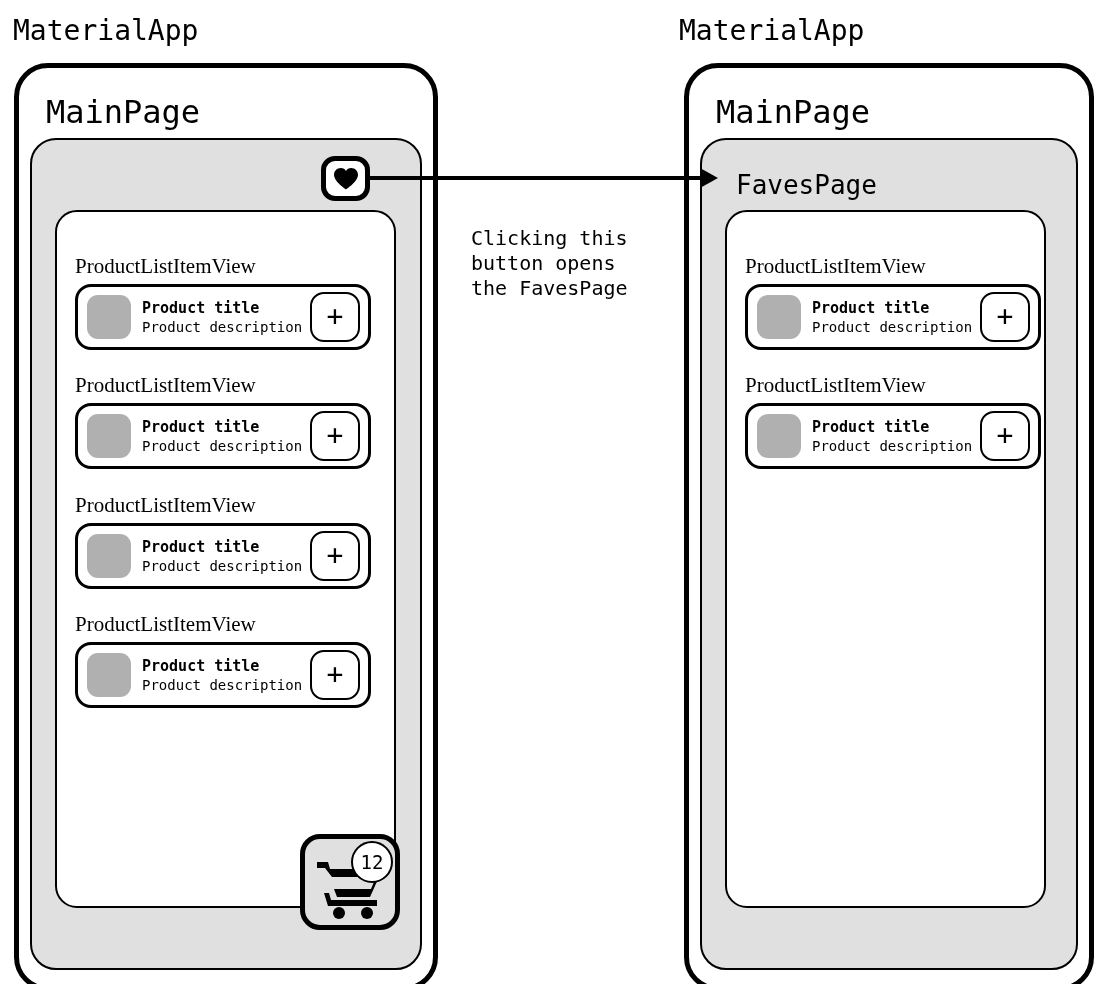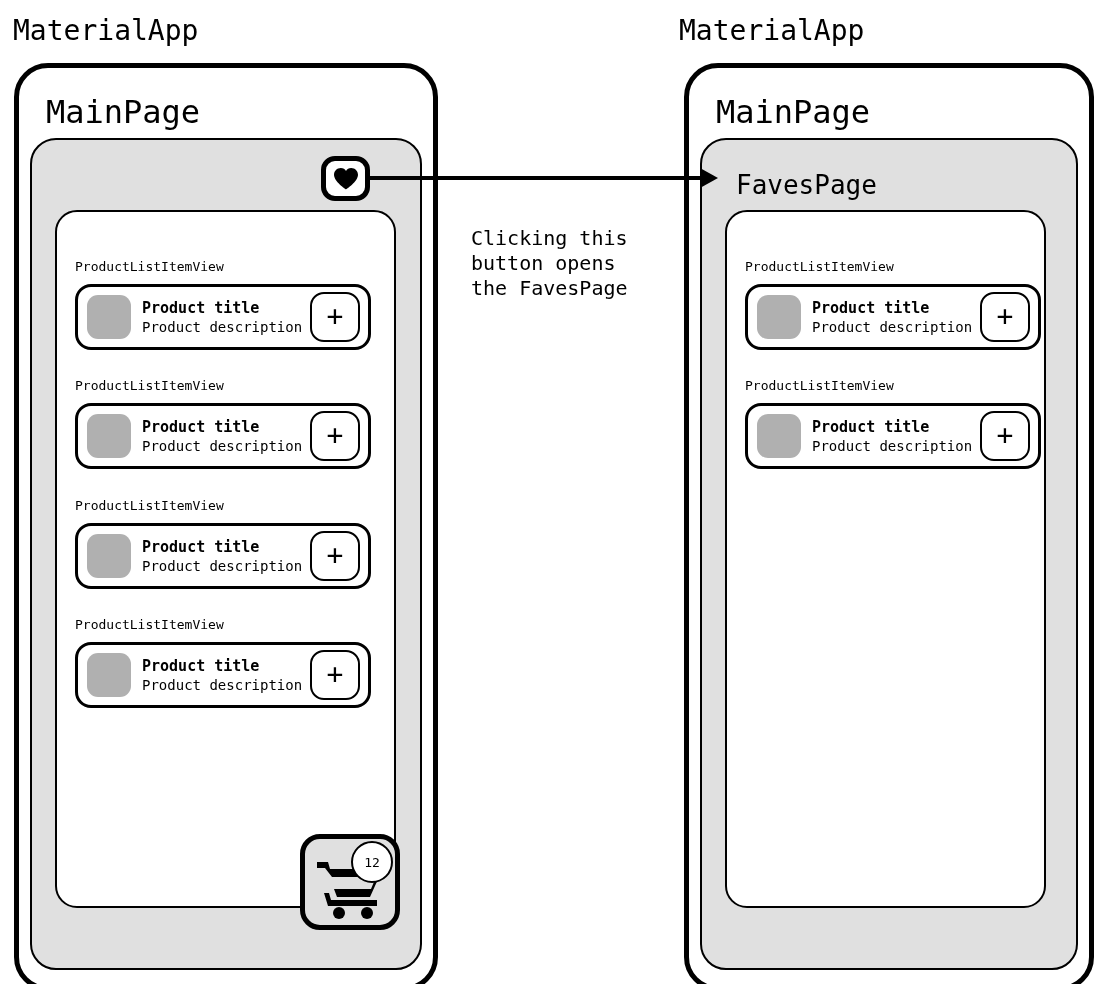--- a/index.html
+++ b/index.html
@@ -103,23 +103,24 @@
   }
   .list-box.left  { left: 55px;  top: 198px; width: 341px; height: 698px; }
   .list-box.right { left: 725px; top: 198px; width: 321px; height: 698px; }
 
   
   .item-group { position: absolute; }
   .item-group .item-caption {
     position: absolute;
     left: 0;
     top: 0;
-    font-size: 13px;
+    font-size: 21px;
     line-height: 21px;
     white-space: nowrap;
+    font-family: Liberation Serif, serif;
   }
   .item-card {
     position: absolute;
     left: 0;
     top: 28px;
     height: 66px;
     background: #ffffff;
     border: 3px solid #000;
     border-radius: 16px;
     box-sizing: border-box;
@@ -192,21 +193,21 @@
     top: 2px;
     width: 42px;
     height: 42px;
     border-radius: 50%;
     background: #ffffff;
     border: 2px solid #000;
     box-sizing: border-box;
     display: flex;
     align-items: center;
     justify-content: center;
-    font-size: 13px;
+    font-size: 19px;
     line-height: 1;
   }
 
   
   .arrow-svg {
     position: absolute;
     left: 0;
     top: 0;
     width: 1110px;
     height: 984px;

